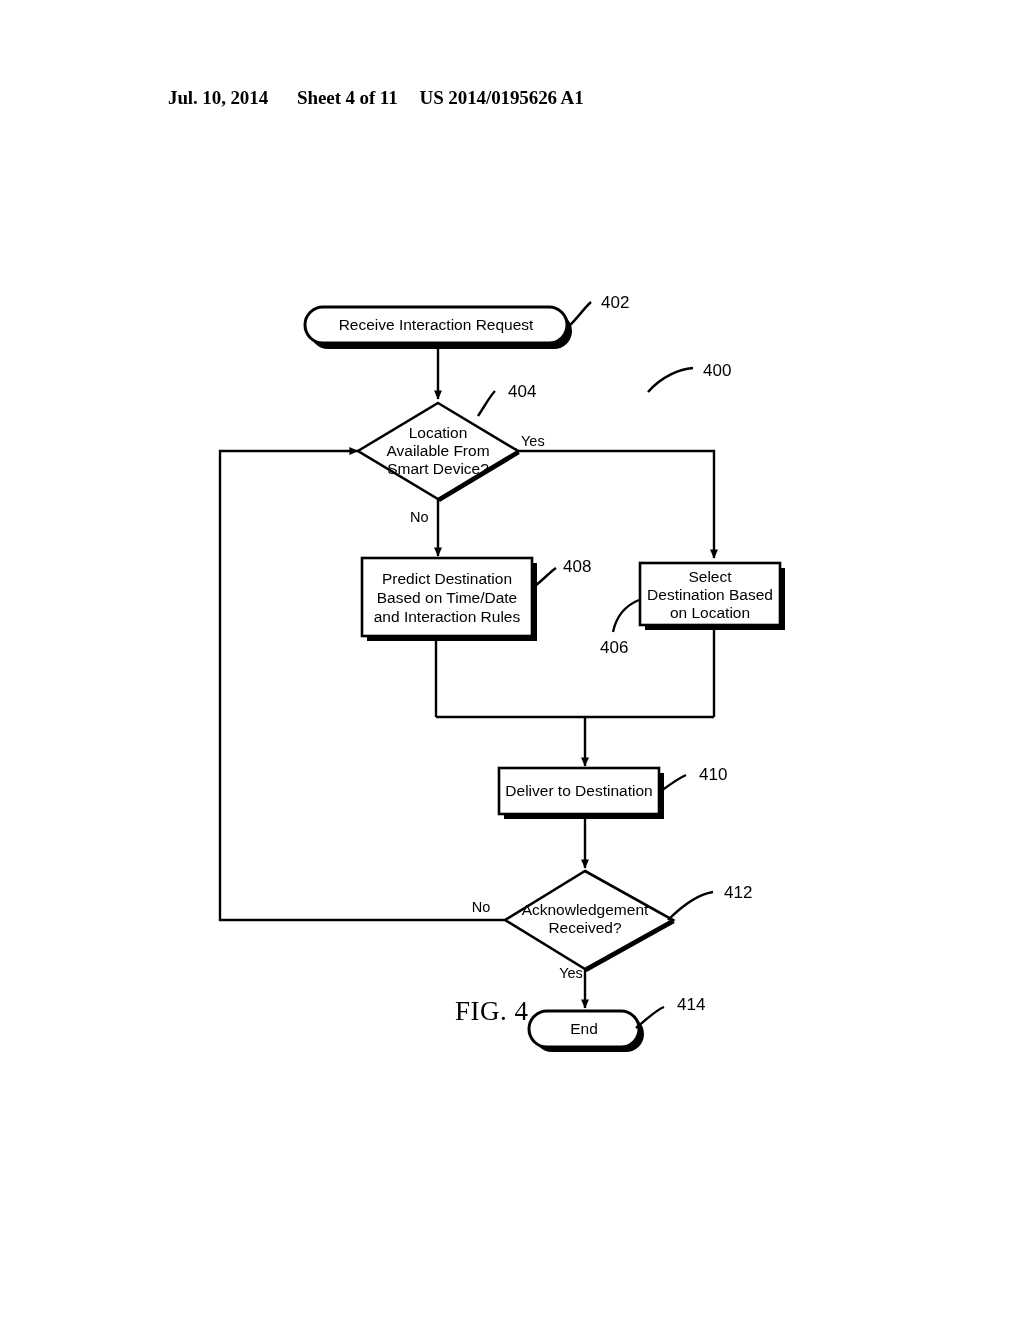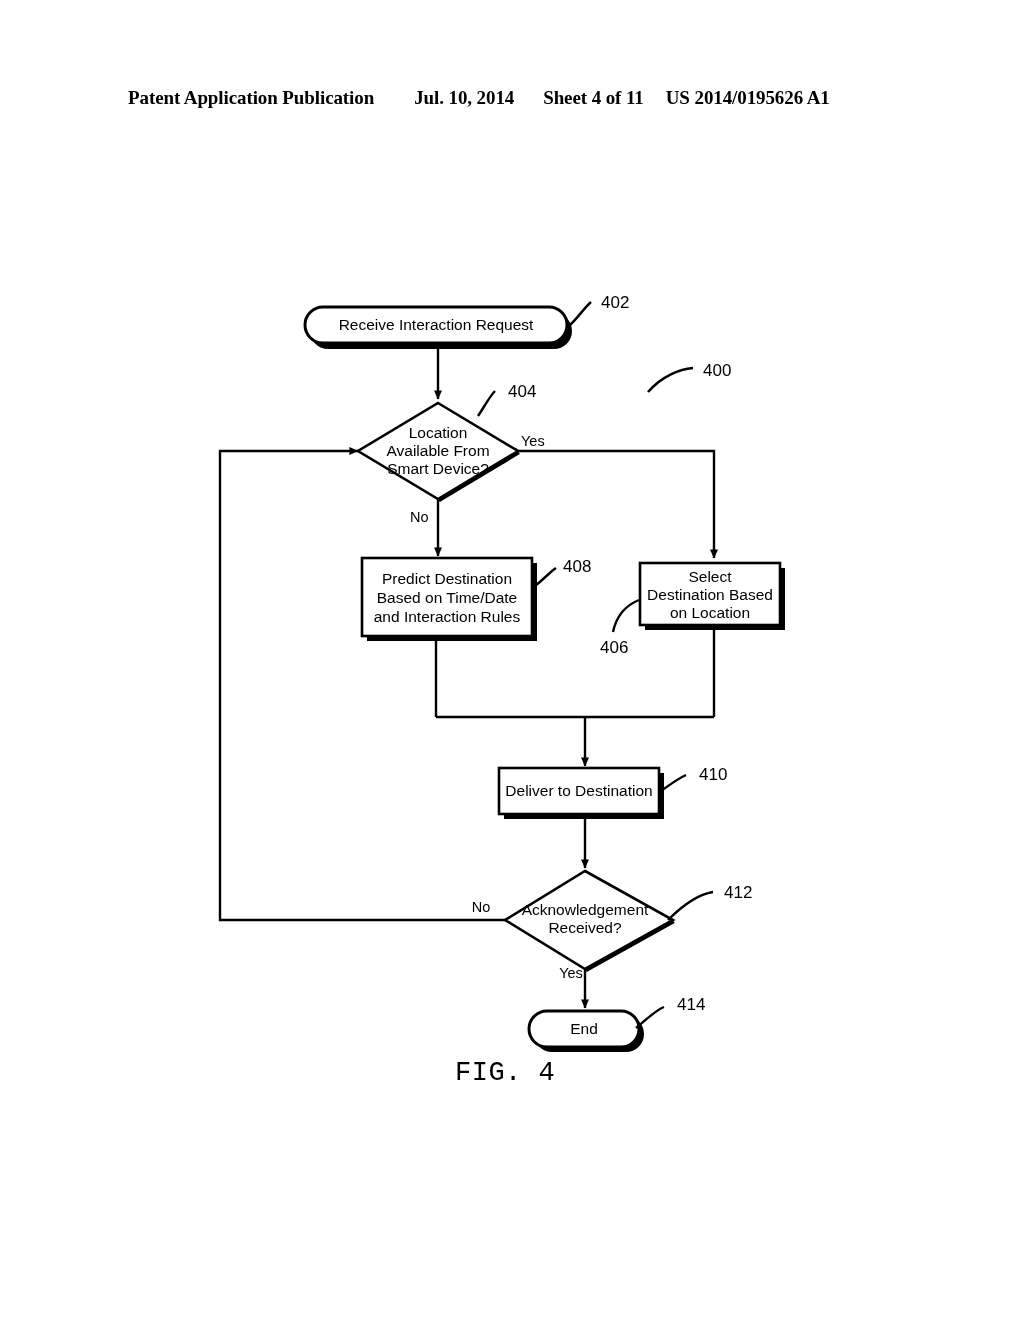--- a/index.html
+++ b/index.html
@@ -45,22 +45,22 @@
     width: 1024px;
     height: 1320px;
   }
   #figure-canvas svg {
     display: block;
   }
 
   .fig-caption {
     position: absolute;
     left: 455px;
-    top: 1058px;
-    font-family: Liberation Mono, monospace;
+    top: 996px;
+    font-family: Liberation Serif, serif;
     font-size: 27px;
     letter-spacing: 0.5px;
     white-space: nowrap;
   }
 
   
   .node-text {
     font-family: "Liberation Sans", sans-serif;
     font-size: 15.5px;
     fill: #000000;
@@ -73,21 +73,20 @@
   .ref-label {
     font-family: "Liberation Sans", sans-serif;
     font-size: 17px;
     fill: #000000;
   }
 </style>
 </head>
 <body>
 
 <div id="page-header">
-  <span class="hdr-pub">Patent Application Publication</span>
   <span class="hdr-date">Jul. 10, 2014</span>
   <span class="hdr-sheet">Sheet 4 of 11</span>
   <span class="hdr-docnum">US 2014/0195626 A1</span>
 </div>
 
 <div id="figure-canvas">
 <svg width="1024" height="1320" viewBox="0 0 1024 1320" xmlns="http://www.w3.org/2000/svg">
 
   <defs>
     <marker id="arrow" markerWidth="12" markerHeight="12" refX="8.6" refY="4" orient="auto" markerUnits="userSpaceOnUse">

